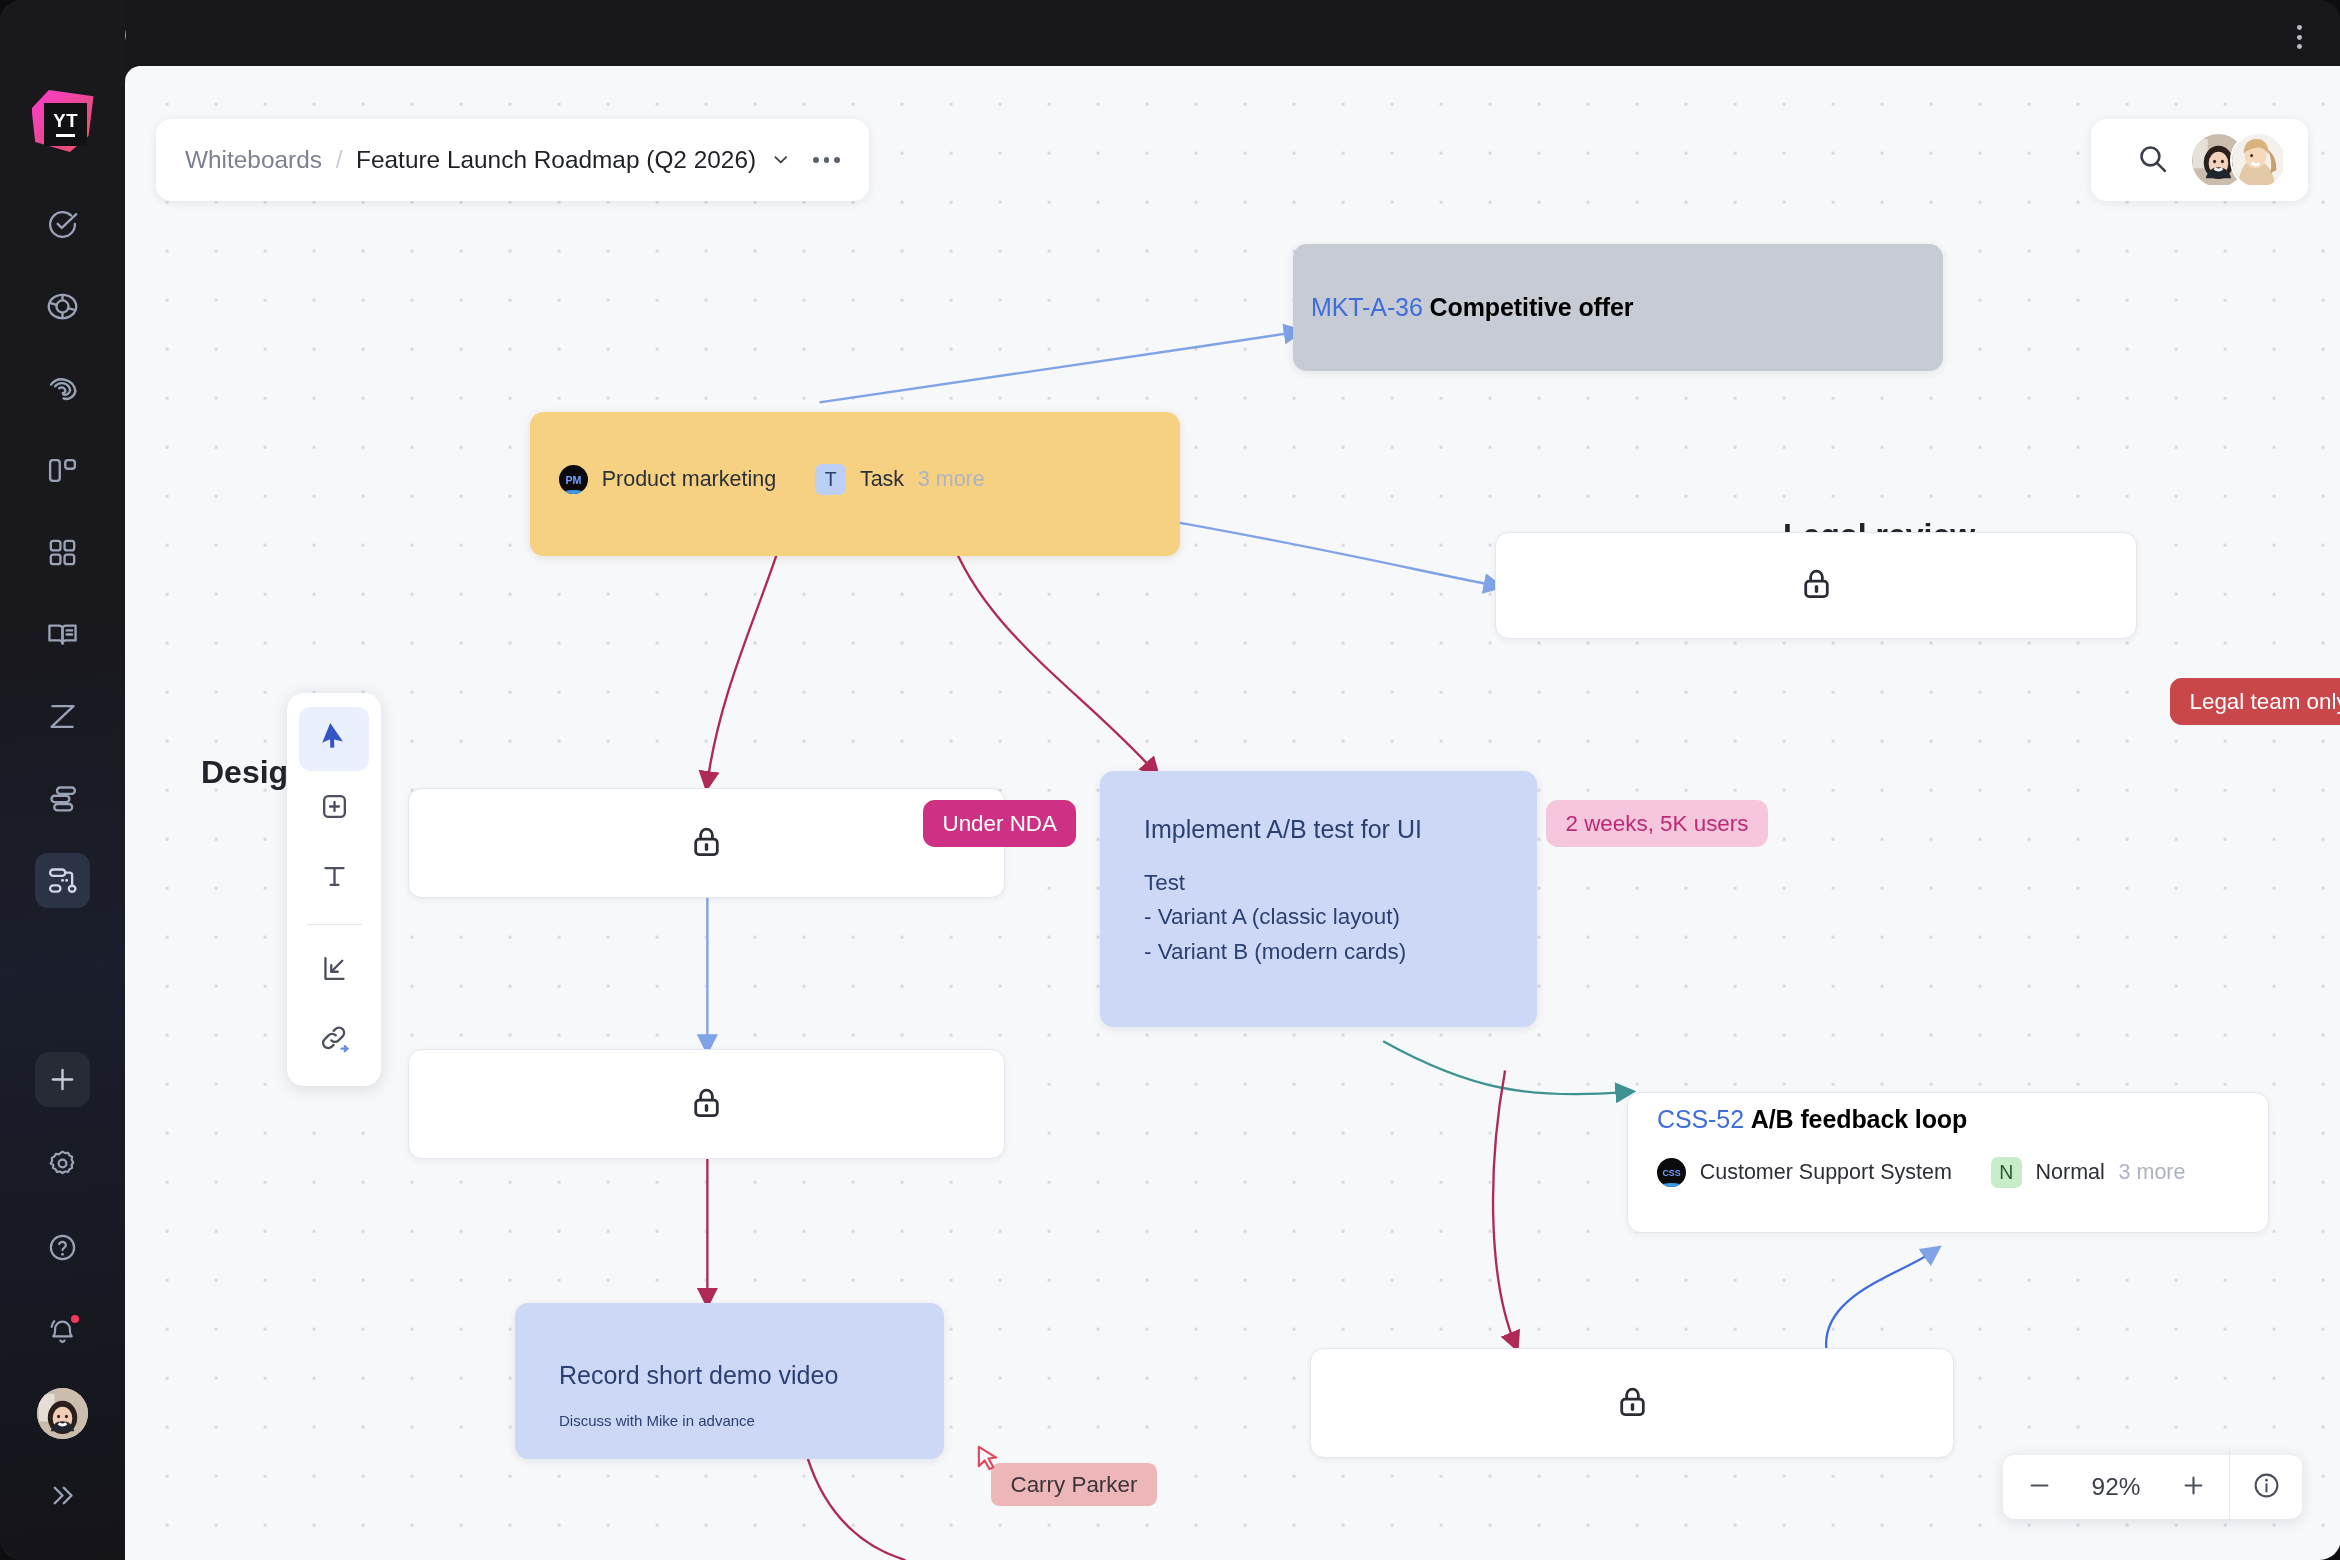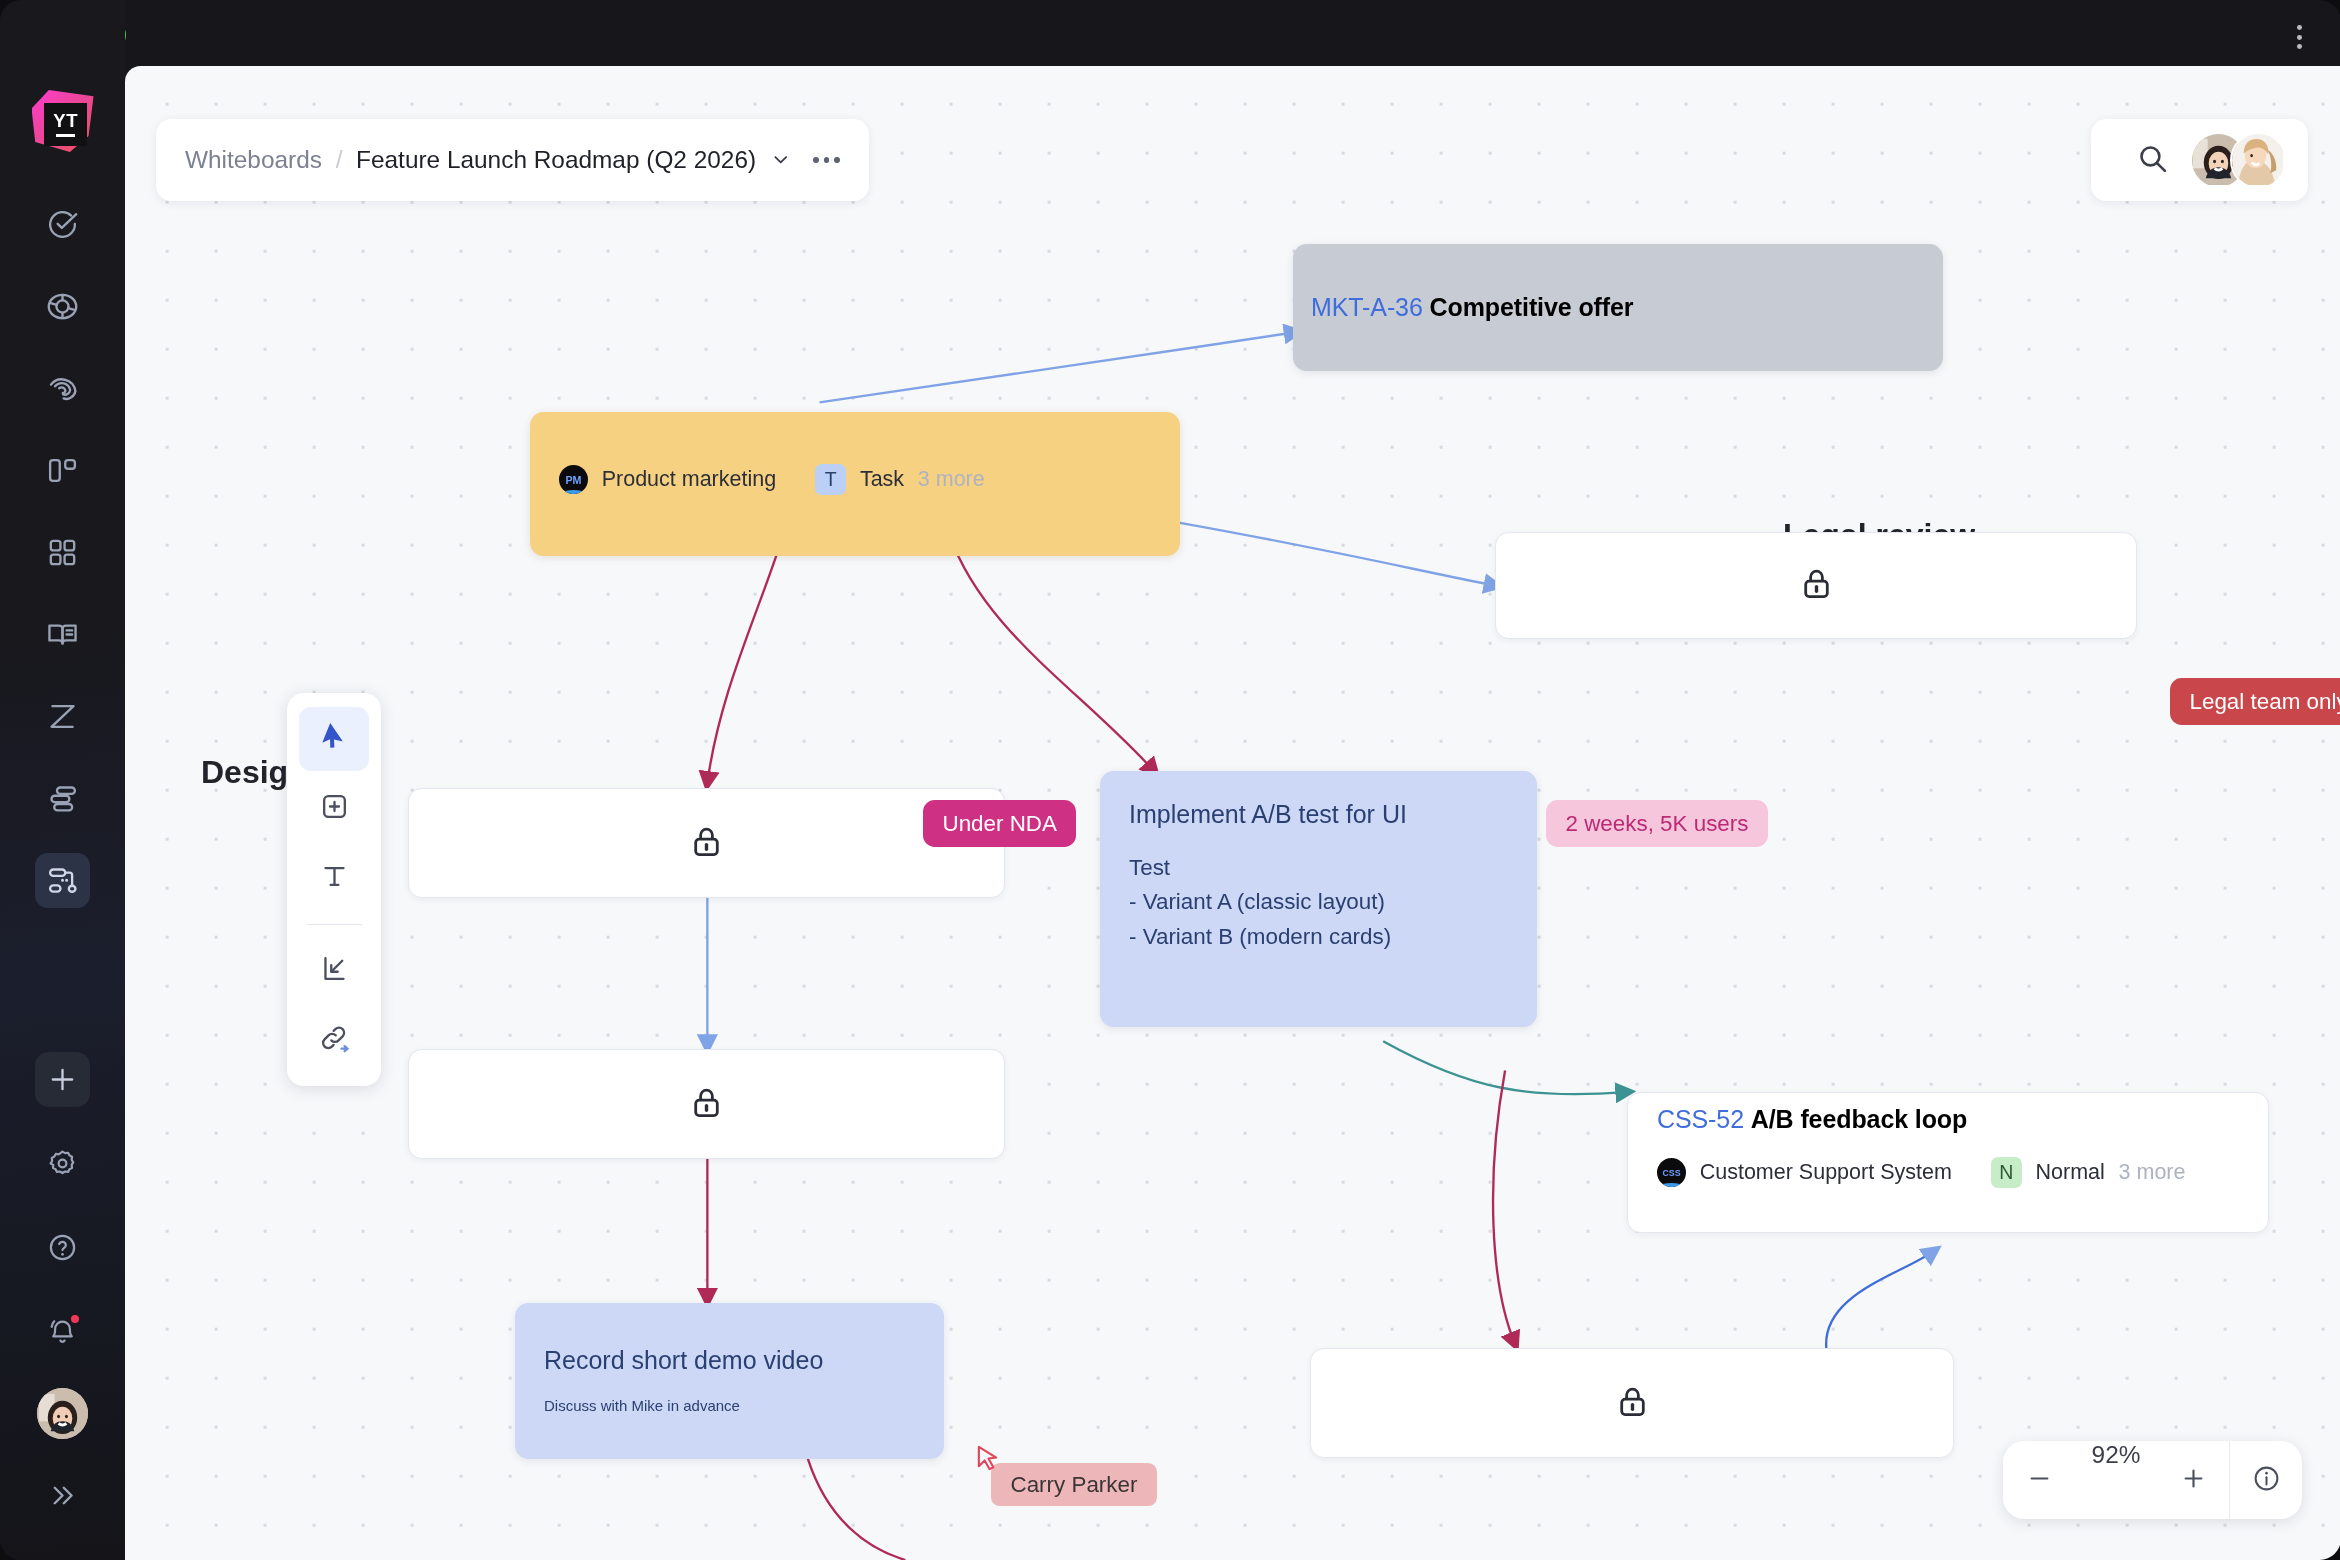--- a/index.html
+++ b/index.html
@@ -137,21 +137,21 @@
   .card-yellow {
     background:#f6d182; box-shadow: 0 2px 8.8px rgba(90,70,20,.13);
     padding: 29px 29px 0 29px;
   }
   .card-grey {
     background:#c7cbd4; box-shadow: 0 2px 8.8px rgba(30,35,55,.10);
     display:flex; align-items:center; padding: 0 18px;
   }
   .card-blue {
     background:#ccd8f5; box-shadow: 0 2px 8.8px rgba(30,45,90,.10);
-    padding: 29px;
+    padding: 44px;
   }
   .card-white {
     background:#fff; border:1px solid #e4e7ee;
     box-shadow: 0 2px 6.8px rgba(25,30,55,.06);
     padding: 12px 29px 0 29px;
   }
   .tid { color:#3f6ddb; font-weight:400; }
   .ttl { font-weight:700; }
   .card-title { font-size: 25px; letter-spacing: -0.1px; }
   .card-yellow .card-title .ttl { color:#4d3a11; }
@@ -206,23 +206,23 @@
     width: 70px; height: 64px; border-radius: 11.7px;
     display:flex;align-items:center;justify-content:center;cursor:pointer;
     position:relative;
   }
   .tbtn.active { background:#eaf0fe; }
   .tdiv { width:55px;height:1px;background:#e2e5ec;margin:7.8px 0;}
 
   
   .zoomctl {
     position:absolute; right: 39px; bottom: 41px;
-    height: 78px; background:#fff; border-radius: 21px;
+    height: 64px; background:#fff; border-radius: 12px;
     box-shadow: 0 2.9px 13.7px rgba(25,30,55,.12);
-    display:flex; align-items:flex-start;
+    display:flex; align-items:center;
   }
   .zbtn { width:72px;height:78px;display:flex;align-items:center;justify-content:center;cursor:pointer;}
   .zlbl { font-size: 24.4px; color:#3c3f4a; min-width: 82px; text-align:center;}
   .zsep { width:1px;height:78px;background:#e6e9f0;}
 
   svg { overflow: visible; }
 </style>
 </head>
 <body>
 

